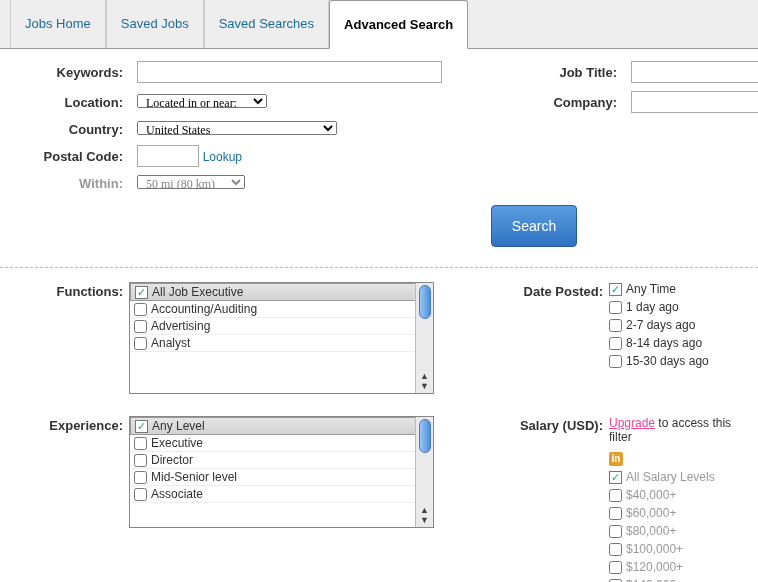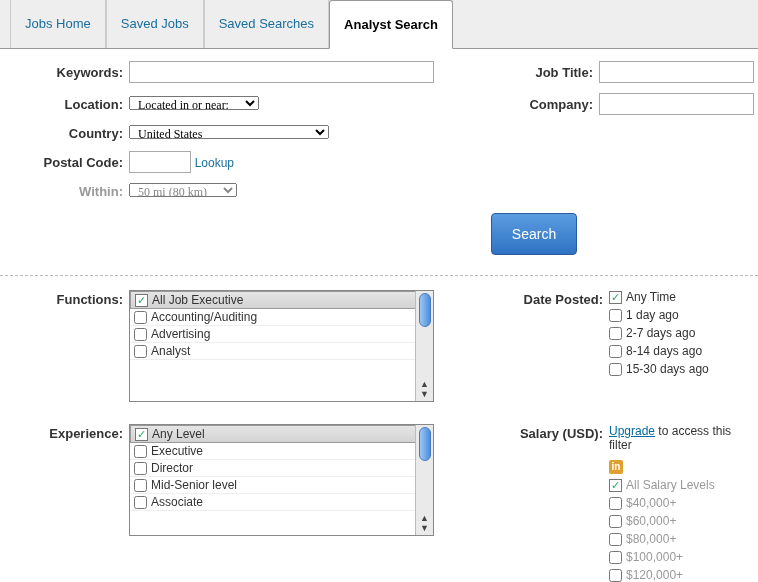--- a/index.html
+++ b/index.html
@@ -37,20 +37,21 @@
   }
   .form {
     padding: 12px 6px 10px 6px;
     position: relative;
   }
   .grid {
     display: grid;
     grid-template-columns: 123px 320px 60px 90px auto;
     row-gap: 10px;
     align-items: center;
+    gap: 8px;
   }
   .lbl {
     text-align: right;
     font-weight: bold;
     padding-right: 6px;
     color: #333;
     font-size: 13px;
   }
   .lbl.dim { color: #999; }
   input[type=text] {
@@ -120,36 +121,36 @@
   }
   input[type=checkbox] { width:13px; height:13px; }
   .checked-box {
     width:13px; height:13px; border:1px solid #777; background:#fff;
     display:inline-flex; align-items:center; justify-content:center;
     font-size:11px; color:#2a6; line-height:1;
   }
   .radio-list .row { display:flex; align-items:center; gap:4px; font-size:12px; margin-bottom:4px; }
   .radio-list .row.dim { color:#999; }
   .salary-hdr { font-size:12px; }
-  .salary-hdr a { color:#0369a1; }
+  .salary-hdr a { color:#ec4899; }
   .in-icon {
     display:inline-block; width:14px; height:14px; background:#e0a030;
     color:#fff; font-size:10px; font-weight:bold; text-align:center; line-height:14px;
     border-radius:2px; margin-right:4px;
   }
   .col5 { min-width: 130px; }
 </style>
 </head>
 <body>
 
 <div class="tabs">
   <div class="tab">Jobs Home</div>
   <div class="tab">Saved Jobs</div>
   <div class="tab">Saved Searches</div>
-  <div class="tab active">Analyst Search</div>
+  <div class="tab active">Advanced Search</div>
 </div>
 
 <div class="form">
   <div class="grid">
     <div class="lbl">Keywords:</div>
     <div><input type="text" style="width: 305px;"></div>
     <div></div>
     <div class="lbl" style="text-align:right">Job Title:</div>
     <div><input type="text" style="width: 155px;"></div>
 

